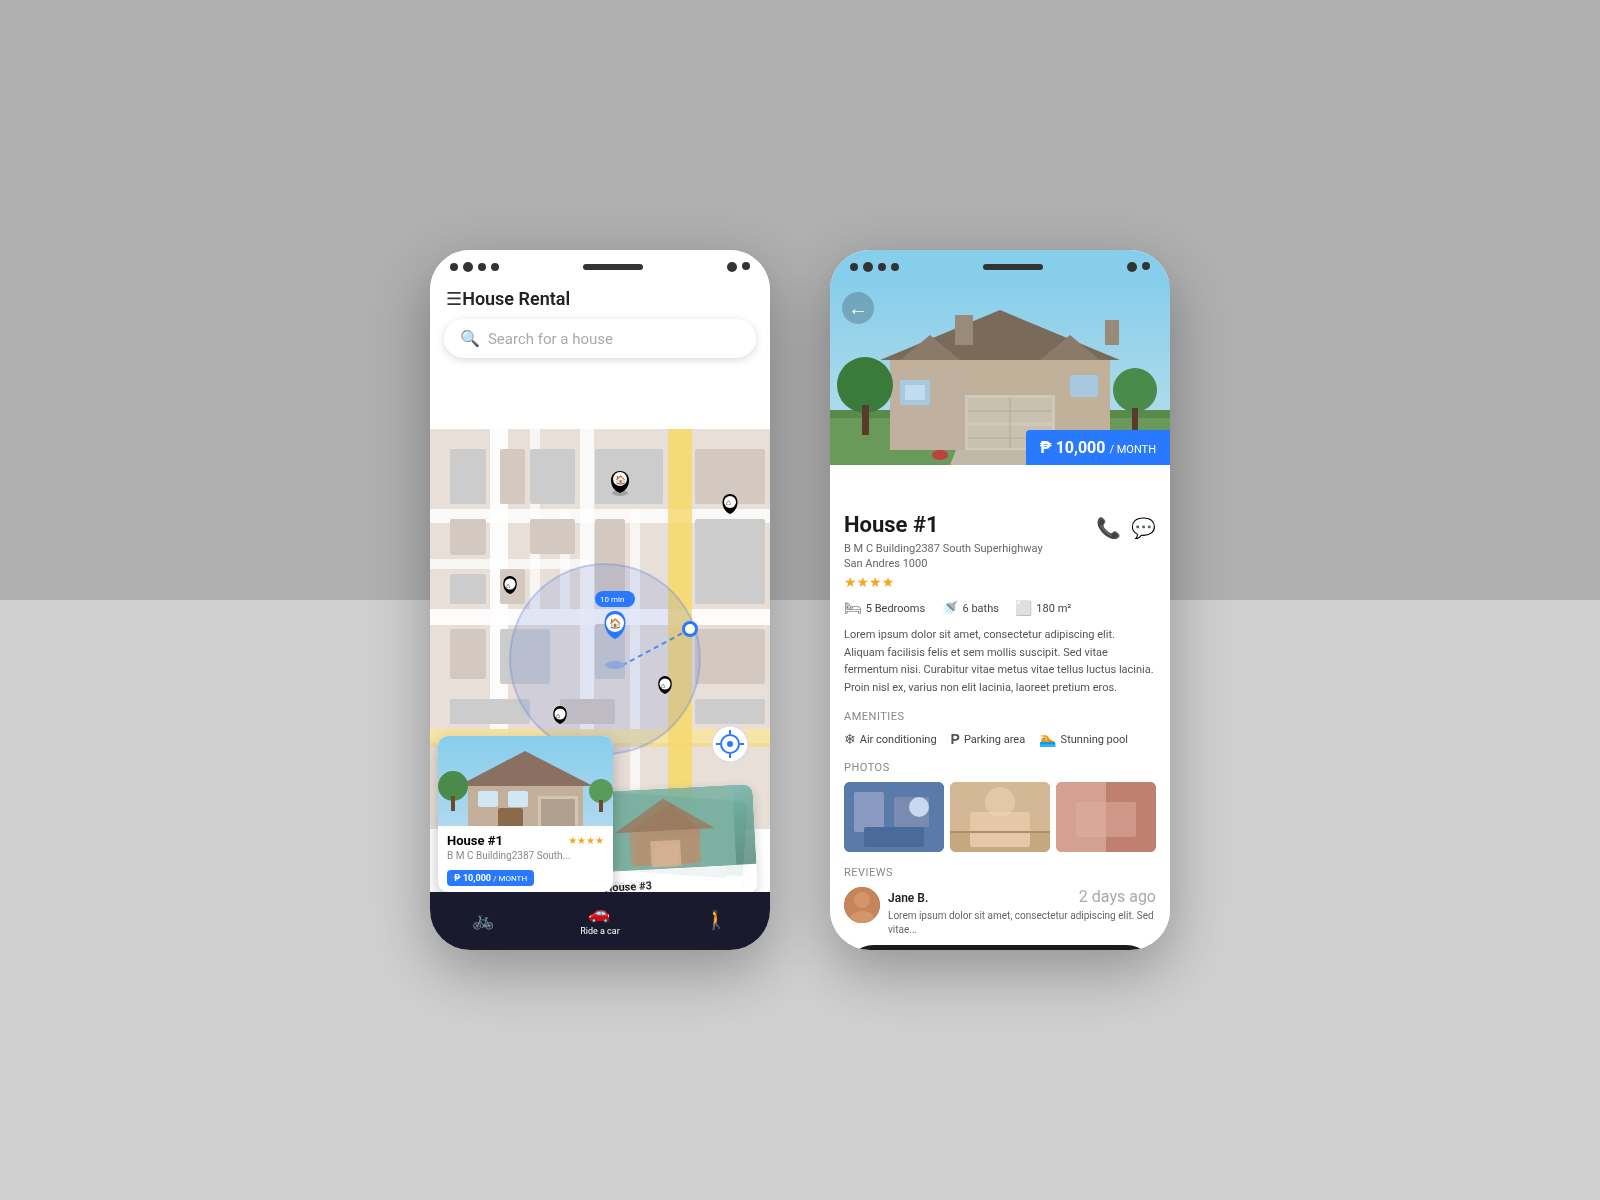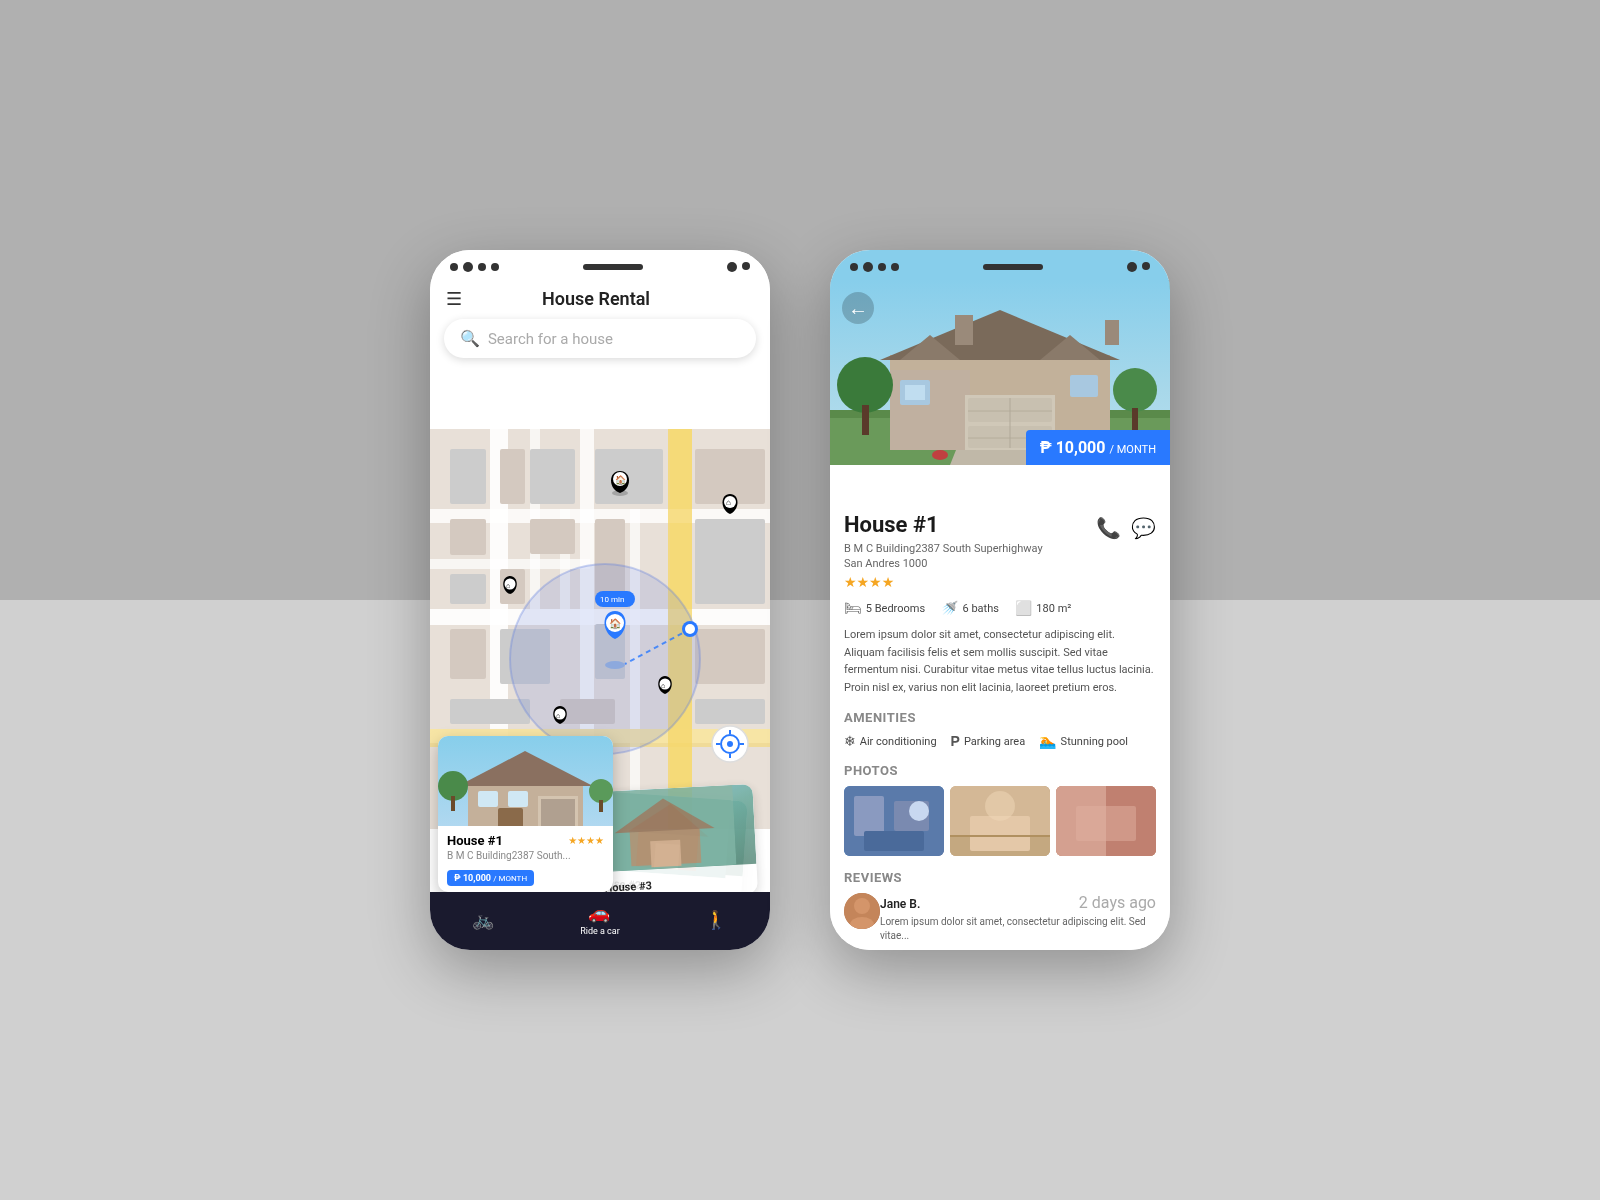--- a/index.html
+++ b/index.html
@@ -89,21 +89,20 @@
       font-size: 18px;
       color: #333;
       cursor: pointer;
       margin-right: auto;
     }
     .app-title {
       font-size: 18px;
       font-weight: 600;
       color: #222;
       flex: 1;
-      text-align: center;
     }
     .header-spacer { width: 24px; }
 
     
     .search-bar {
       margin: 6px 14px 8px;
       background: white;
       border-radius: 25px;
       box-shadow: 0 2px 8px rgba(0,0,0,0.15);
       display: flex;
@@ -242,22 +241,22 @@
       gap: 4px;
     }
     .stat-icon { font-size: 14px; color: #555; }
     .description {
       font-size: 11px;
       color: #555;
       line-height: 1.6;
       margin-top: 10px;
     }
     .section-title {
-      font-size: 13px;
-      font-weight: 700;
+      font-size: 11px;
+      font-weight: 400;
       color: #888;
       letter-spacing: 0.5px;
       margin-top: 14px;
       margin-bottom: 8px;
       text-transform: uppercase;
     }
     .amenities-list {
       display: flex;
       gap: 14px;
       flex-wrap: wrap;
@@ -279,20 +278,21 @@
       flex: 1;
       height: 70px;
       border-radius: 6px;
       overflow: hidden;
     }
     .photo-thumb-1 { background: linear-gradient(135deg, #4a90d9, #357abd, #5a6a9a); }
     .photo-thumb-2 { background: linear-gradient(135deg, #c4a882, #b8966c, #8a6a4a); }
     .photo-thumb-3 { background: linear-gradient(135deg, #d4926a, #c4825a, #b0724a); }
     .review-item {
       display: flex;
+      gap: 8px;
       margin-top: 8px;
     }
     .reviewer-avatar {
       width: 36px;
       height: 36px;
       border-radius: 50%;
       background: linear-gradient(135deg, #c4855a, #a06040);
       flex-shrink: 0;
       overflow: hidden;
       display: flex;

